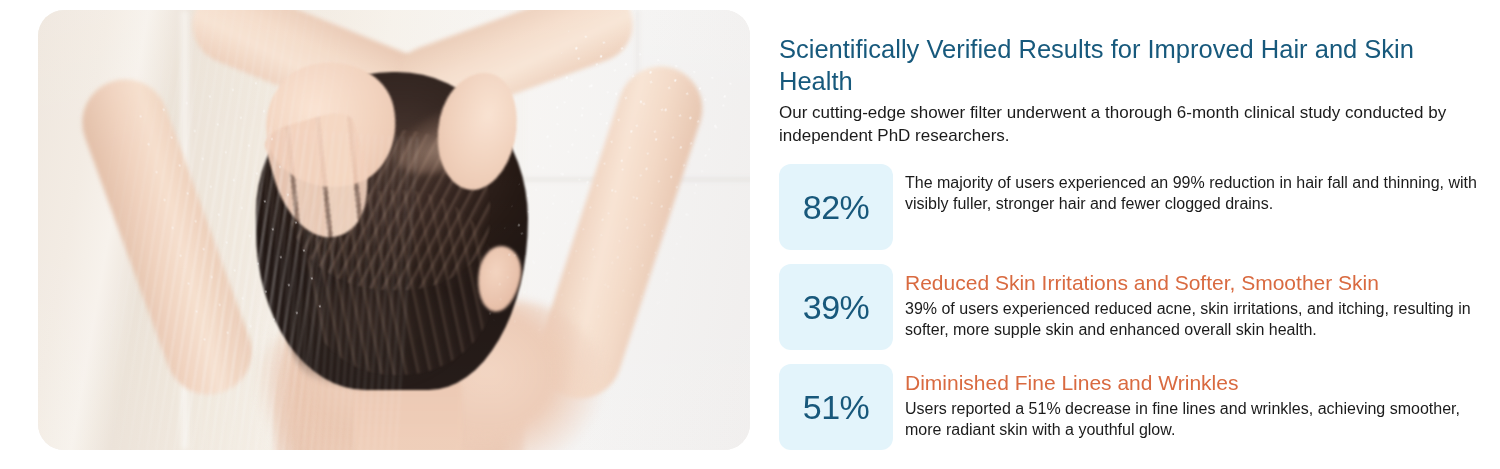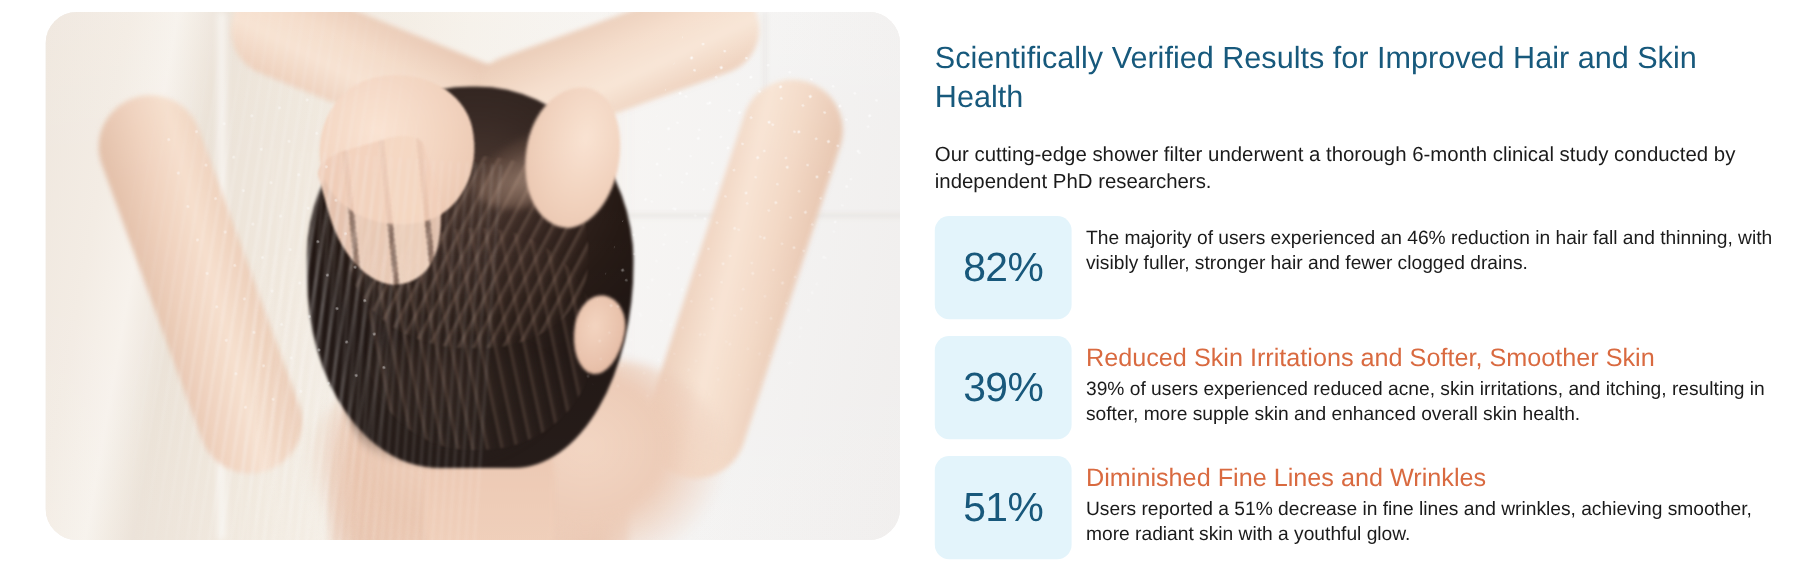--- a/index.html
+++ b/index.html
@@ -380,21 +380,21 @@
     margin: 0;
     padding: 17px 0 0 0;
     font-size: 25.5px;
     line-height: 32px;
     font-weight: 400;
     color: #17597c;
     letter-spacing: 0;
   }
 
   .subhead {
-    margin: 20px 0 0 0;
+    margin: 4px 0 0 0;
     font-size: 17px;
     line-height: 23px;
     font-weight: 400;
     color: #1b1b1b;
     max-width: 700px;
   }
 
   .stats {
     margin-top: 17px;
     display: flex;
@@ -492,21 +492,21 @@
 
     <h2 class="headline">Scientifically Verified Results for Improved Hair and Skin Health</h2>
 
     <p class="subhead">Our cutting-edge shower filter underwent a thorough 6-month clinical study conducted by independent PhD researchers.</p>
 
     <div class="stats">
 
       <div class="stat-row">
         <div class="stat-badge">82%</div>
         <div class="stat-text">
-          <p class="stat-desc">The majority of users experienced an 46% reduction in hair fall and thinning, with visibly fuller, stronger hair and fewer clogged drains.</p>
+          <p class="stat-desc">The majority of users experienced an 99% reduction in hair fall and thinning, with visibly fuller, stronger hair and fewer clogged drains.</p>
         </div>
       </div>
 
       <div class="stat-row">
         <div class="stat-badge">39%</div>
         <div class="stat-text">
           <h3 class="stat-title">Reduced Skin Irritations and Softer, Smoother Skin</h3>
           <p class="stat-desc">39% of users experienced reduced acne, skin irritations, and itching, resulting in softer, more supple skin and enhanced overall skin health.</p>
         </div>
       </div>

